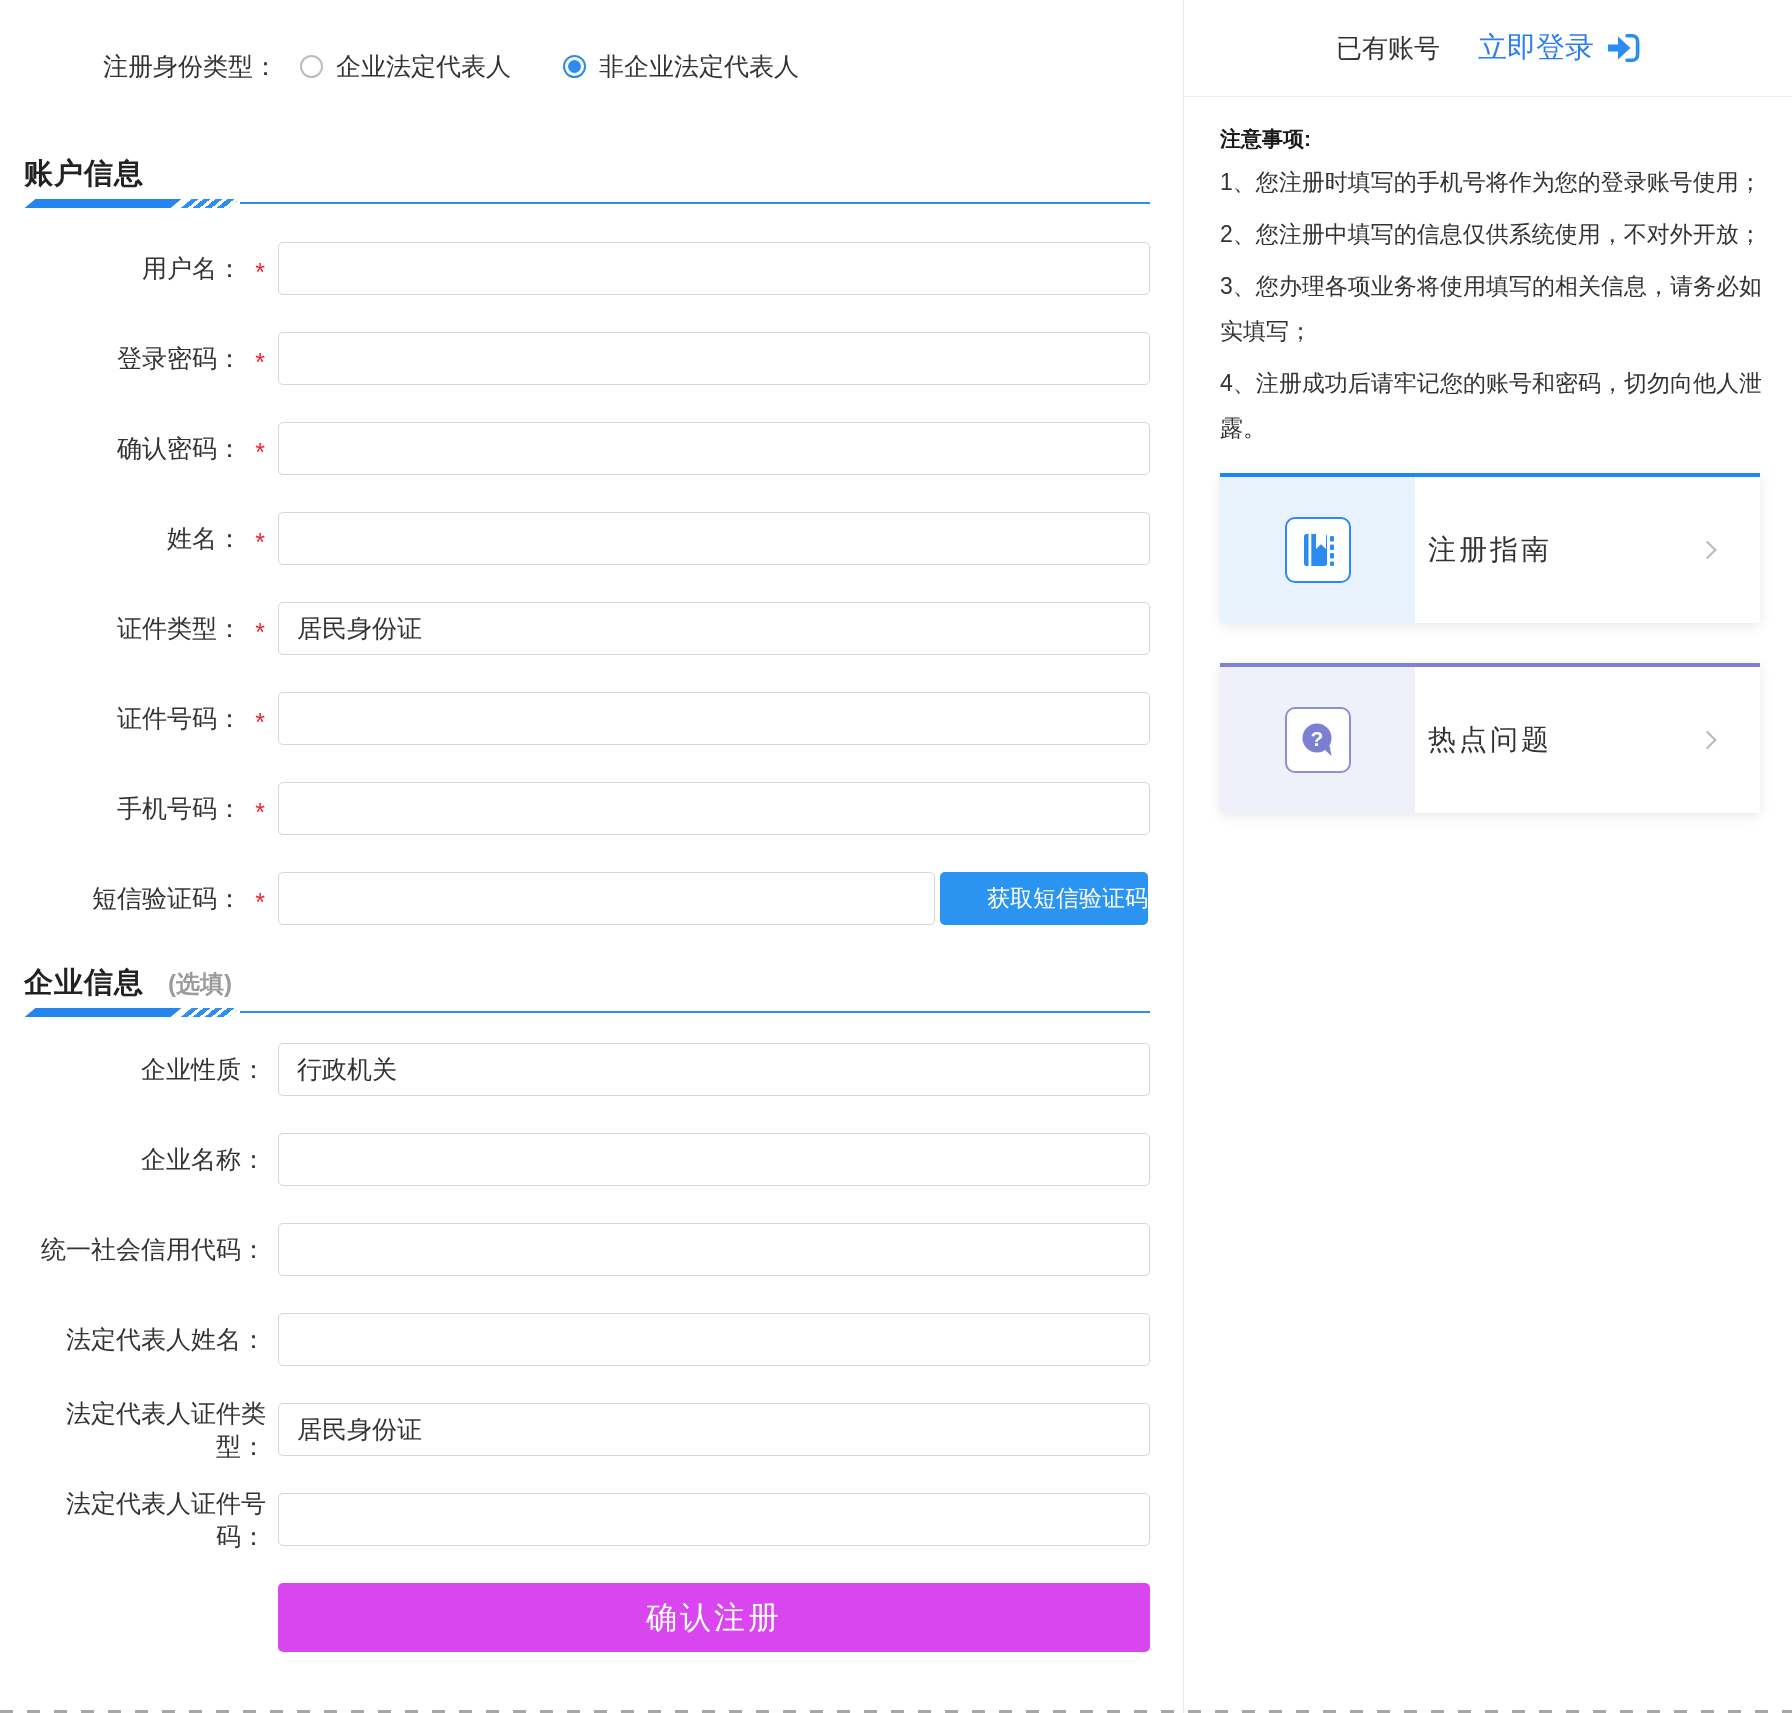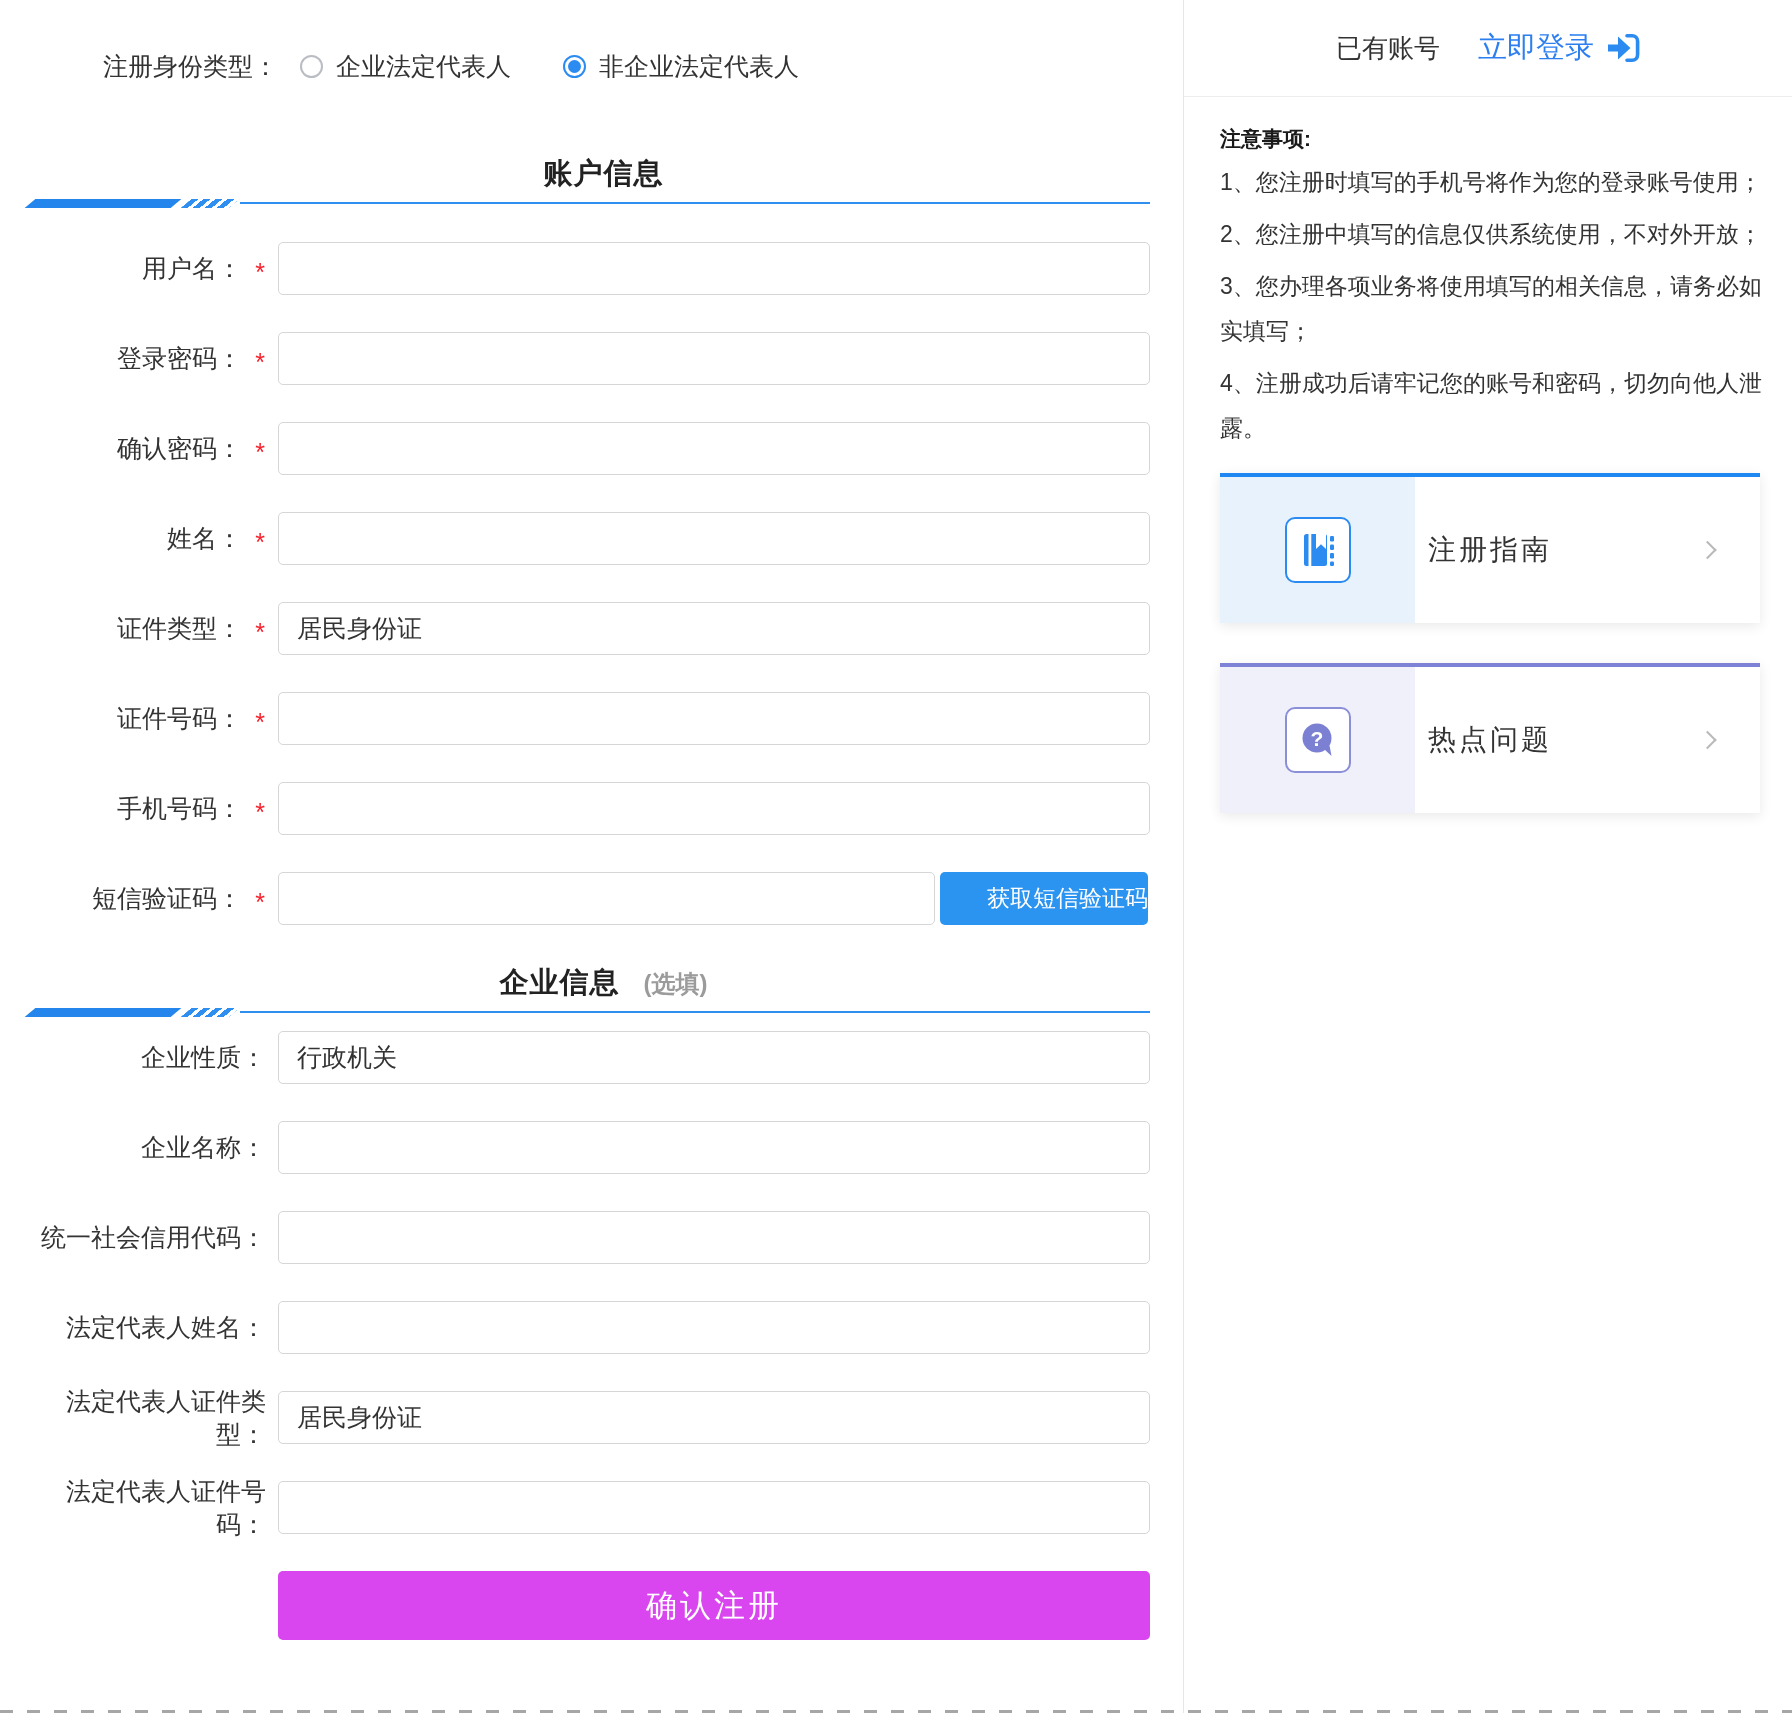--- a/index.html
+++ b/index.html
@@ -11,32 +11,32 @@
   .left-col { width:1183px; padding-left:24px; background:#fff; }
 
   .radio-row { margin:50px 0 0 79px; display:flex; align-items:center; font-size:25px; color:#333; }
   .radio-group { display:flex; align-items:center; margin-left:22px; }
   .radio-opt { display:flex; align-items:center; cursor:pointer; }
   .radio-opt + .radio-opt { margin-left:52px; }
   .radio-circle { width:23px; height:23px; border-radius:50%; border:2px solid #b9bcc2; background:#fff; margin-right:13px; position:relative; }
   .radio-circle.selected { border-color:#2b8bf0; }
   .radio-circle.selected::after { content:""; position:absolute; left:3px; top:3px; right:3px; bottom:3px; border-radius:50%; background:#2b8bf0; }
 
-  .section-head { margin-top:70px; display:flex; align-items:baseline;justify-content:center; }
+  .section-head { margin-top:70px; display:flex; align-items:baseline; }
   .section-head.second { margin-top:17px; }
   .section-title { font-size:29px; font-weight:bold; color:#222; letter-spacing:1px; line-height:40px; }
   .optional-tag { font-size:24px; font-weight:bold; color:#9b9b9b; margin-left:24px; }
   .section-underline { position:relative; height:12px; width:1126px; margin-top:5px; }
   .ul-bar { position:absolute; left:6px; top:1px; width:146px; height:9px; background:#2486ec; transform:skewX(-50deg); }
   .ul-stripes { position:absolute; left:162px; top:1px; width:48px; height:9px;
     background:repeating-linear-gradient(to right,#2e8ff0 0 7px,transparent 7px 12px); transform:skewX(-50deg); }
   .ul-line { position:absolute; left:216px; right:0; top:4px; height:2px; background:#2e8ff0; }
 
   .form-block { margin-top:32px; }
-  .form-block.ent { margin-top:12px; }
+  .form-block.ent { margin-top:24px; }
   .form-row { display:flex; align-items:center; margin-bottom:37px; height:53px; }
   .f-label { width:218px; text-align:right; font-size:25px; color:#333; }
   .f-label.wide { width:254px; padding-right:12px; }
   .f-req { width:36px; text-align:center; color:#f5222d; font-size:25px; padding-top:8px; }
   .f-input { flex:0 0 872px; height:53px; border:1px solid #d6d6d6; border-radius:5px;
     font-size:25px; color:#333; padding:0 18px; outline:none; background:#fff;
     font-family:"Liberation Sans","DejaVu Sans",sans-serif; }
   .f-input.sms { flex:0 0 657px; }
   .sms-btn { width:208px; height:53px; margin-left:5px; background:#2b93f0; color:#fff;
     border:none; border-radius:5px; font-size:23px; cursor:pointer;

